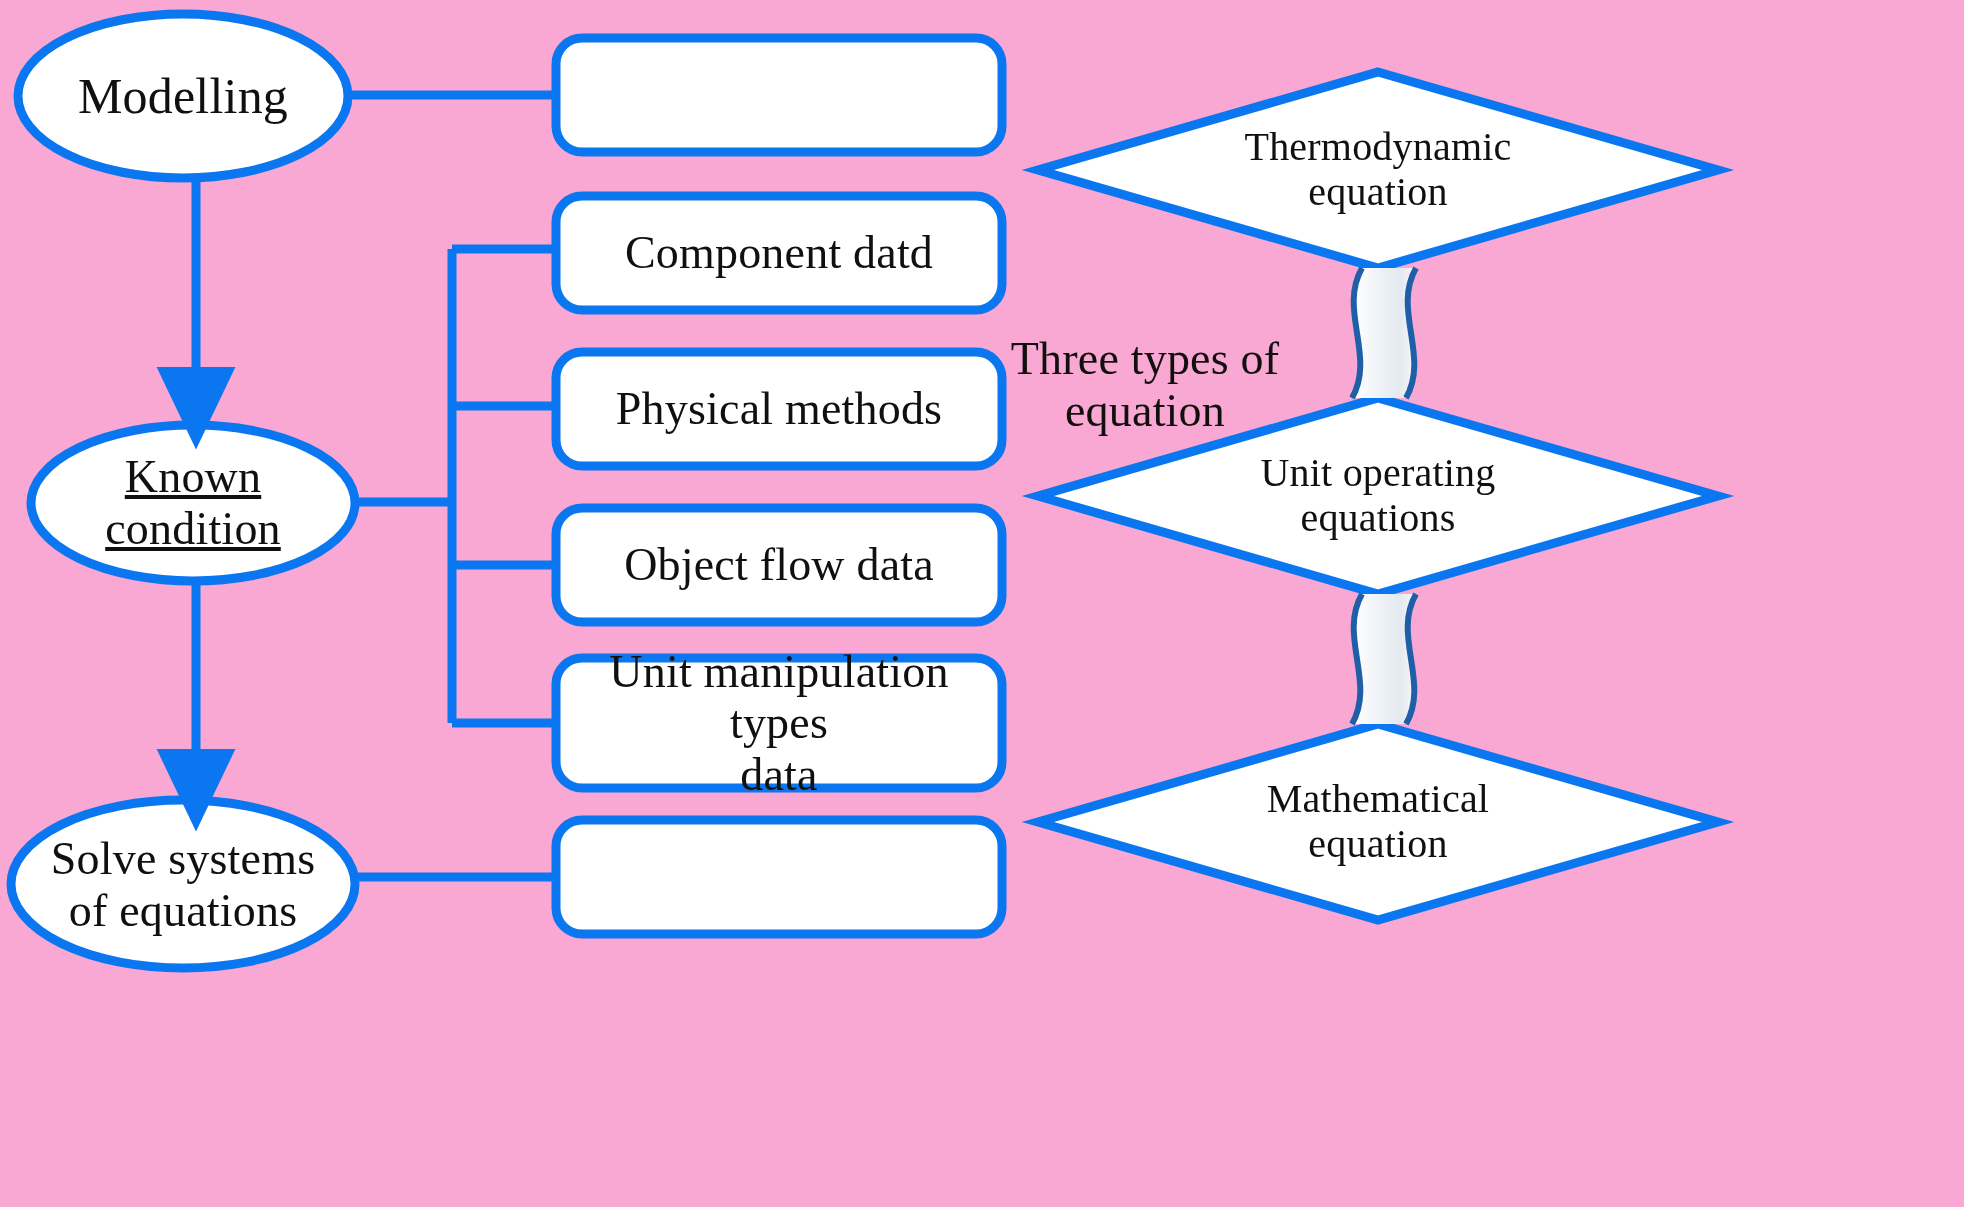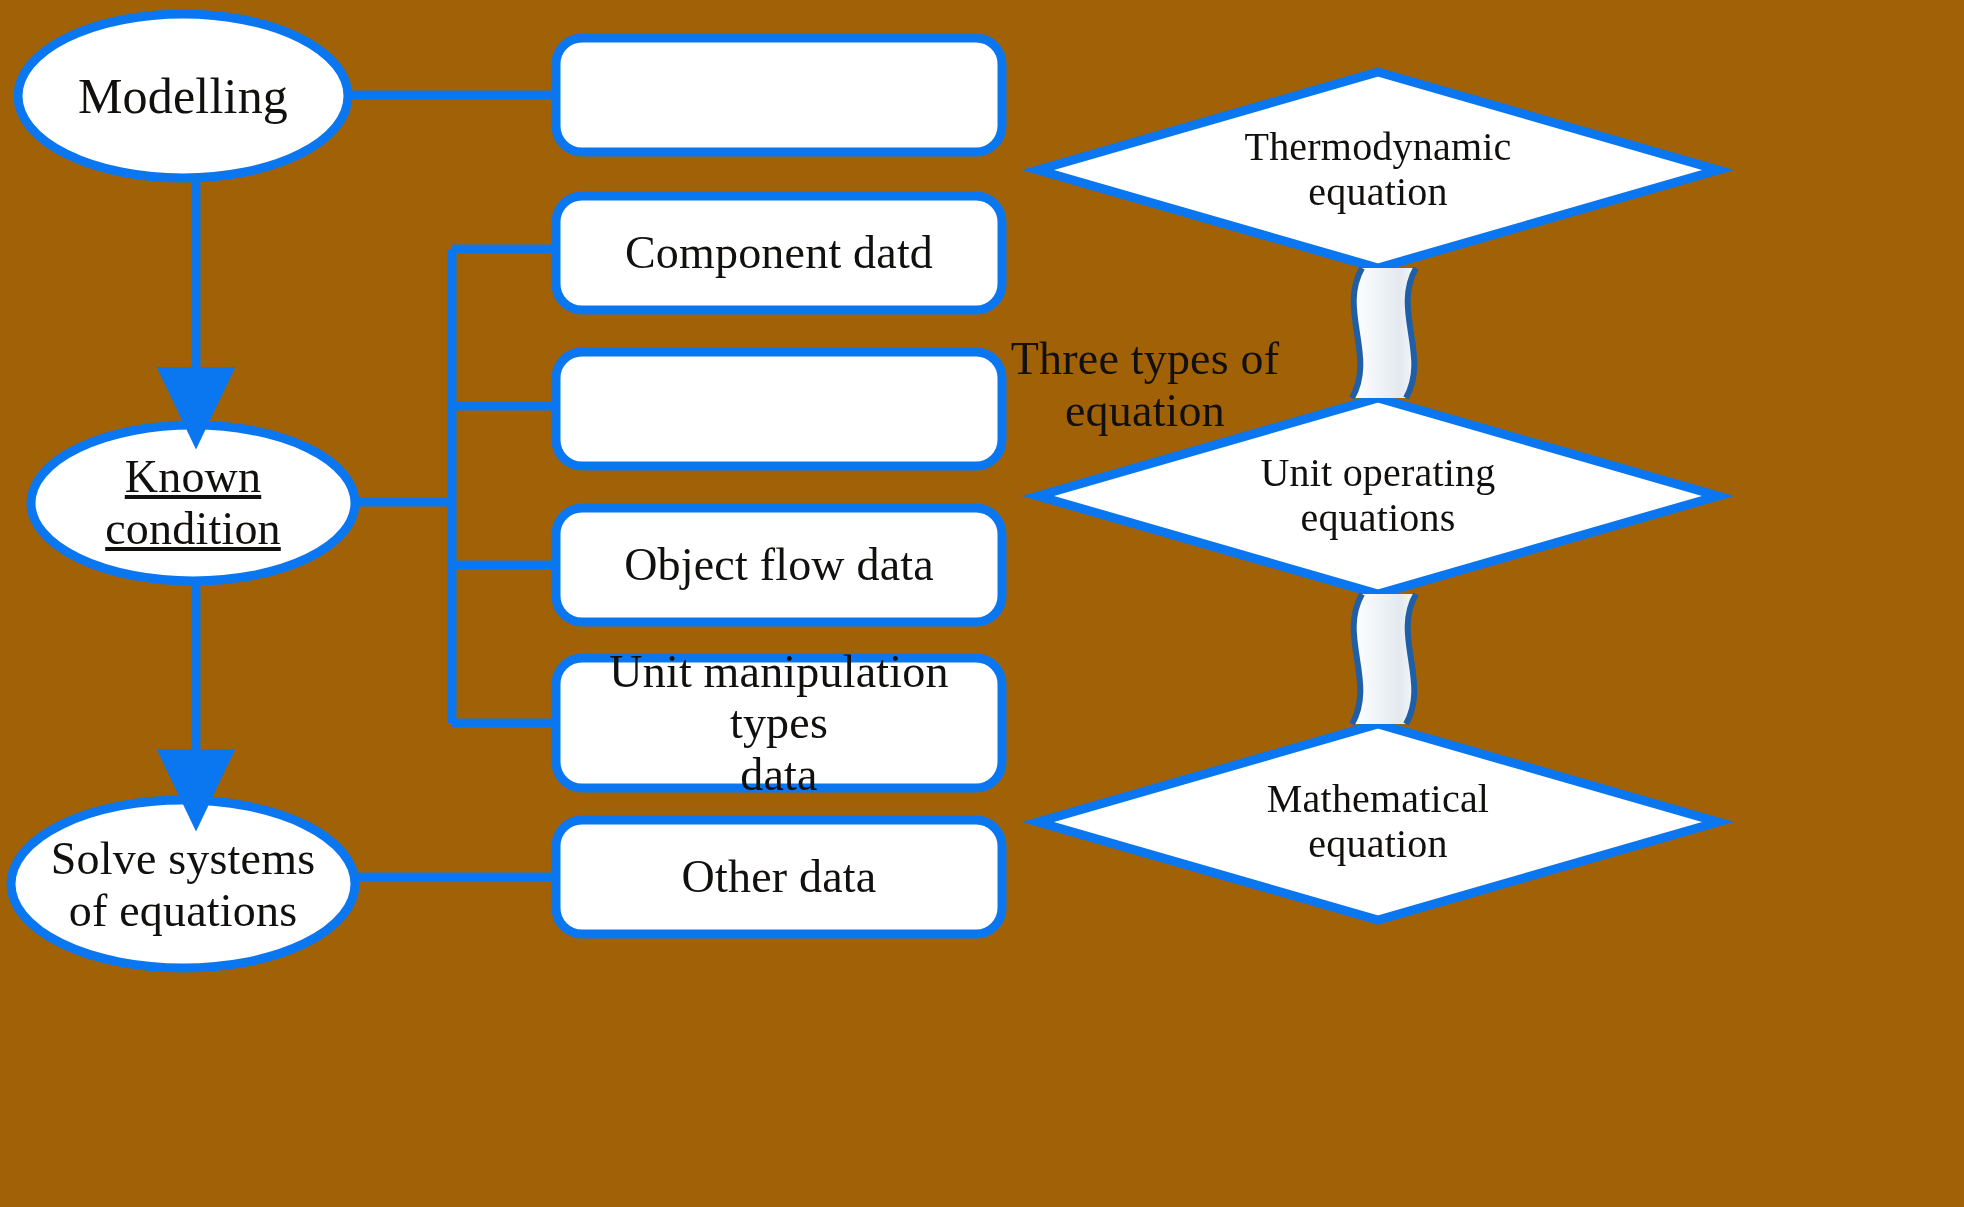--- a/index.html
+++ b/index.html
@@ -4,21 +4,21 @@
 <style>
   html, body {
     margin: 0;
     padding: 0;
     background: #ffffff;
   }
   #canvas {
     position: relative;
     width: 1964px;
     height: 1207px;
-    background: #a16207;
+    background: #f9a8d4;
     overflow: hidden;
     font-family: "Liberation Serif", "DejaVu Serif", serif;
   }
   #wires {
     position: absolute;
     left: 0; top: 0;
     width: 1964px;
     height: 1207px;
   }
 
@@ -134,27 +134,27 @@
 
   <div class="node-label ellipse-label label-known">Known
 condition</div>
 
   <div class="node-label ellipse-label label-solve">Solve systems
 of equations</div>
 
 
   <div class="node-label box-label label-component">Component datd</div>
 
+  <div class="node-label box-label label-physical">Physical methods</div>
 
   <div class="node-label box-label label-objectflow">Object flow data</div>
 
   <div class="node-label box-label label-unitmanip">Unit manipulation types
 data</div>
 
-  <div class="node-label box-label label-otherdata">Other data</div>
 
   <div class="node-label diamond-label label-thermo">Thermodynamic
 equation</div>
 
   <div class="node-label diamond-label label-unitop">Unit operating
 equations</div>
 
   <div class="node-label diamond-label label-math">Mathematical
 equation</div>
 

